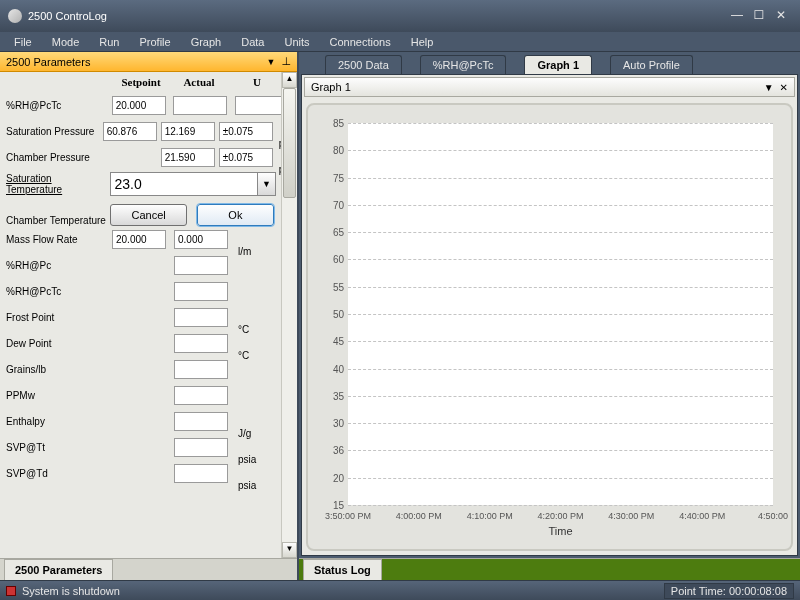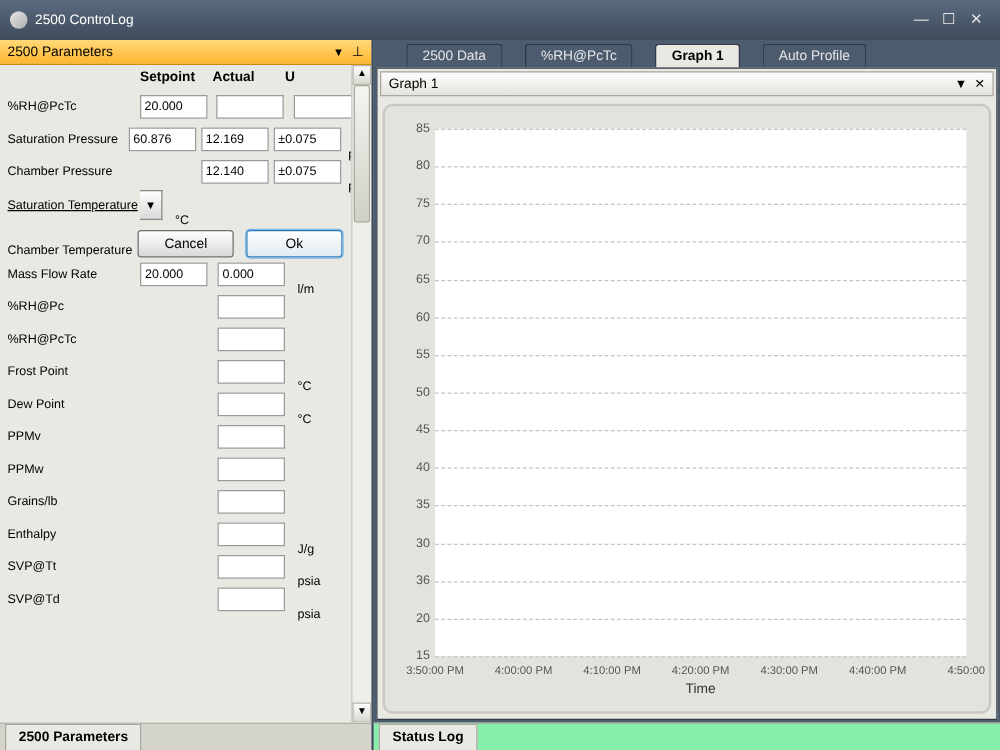--- a/index.html
+++ b/index.html
@@ -13,21 +13,21 @@
 .menubar .mitem { padding: 2px 10px; cursor: pointer; }
 .content { flex: 1; display: flex; background: #4c5b6e; overflow: hidden; }
 .leftpanel { width: 299px; display: flex; flex-direction: column; background: #e9e9e4; border-right: 2px solid #3e4a5a; }
 .panelheader { height: 20px; background: linear-gradient(to bottom,#ffd97a,#ffb62e); display: flex; align-items: center; padding: 0 6px; border-bottom: 1px solid #d08a00; font-size: 11px; }
 .panelheader .spacer { flex: 1; }
 .panelheader .chev { font-size: 9px; }
 .panelheader .pin { margin-left: 6px; font-size: 11px; }
 .params { flex: 1; position: relative; background: #e9e9e4; overflow: hidden; }
 .params-inner { padding: 4px 0 4px 6px; }
 .colheads { display: flex; margin-left: 106px; margin-bottom: 4px; }
-.colheads span { width: 58px; text-align: left; font-weight: bold; }
+.colheads span { width: 58px; text-align: center; font-weight: bold; font-family: Liberation Serif, serif; }
 .row { display: flex; align-items: center; height: 26px; }
 .rowlabel { width: 106px; font-size: 10px; line-height: 11px; }
 .rowlabel.ul { text-decoration: underline; }
 .cell { width: 58px; height: 19px; margin-right: 4px; }
 .tbox { width: 54px; height: 19px; border: 1px solid #9a9a9a; background: #fff; padding: 0 3px; line-height: 17px; font-size: 10px; }
 .tbox.ro { background: #fff; }
 .unit { font-size: 10px; margin-left: 2px; margin-top: 25px; }
 .editrow { display: flex; align-items: center; height: 28px; }
 .editinput { width: 152px; height: 24px; border: 1px solid #888; background: #fff; font-size: 14px; padding: 0 4px; line-height: 22px; }
 .dropbtn { width: 18px; height: 24px; border: 1px solid #888; border-left: none; background: linear-gradient(to bottom,#fefefe,#d9d9d9); text-align: center; line-height: 22px; cursor: pointer; font-size: 9px; }
@@ -47,40 +47,51 @@
 .graphpane { flex: 1; background: #e9e9e4; margin: 0 2px 2px 2px; display: flex; flex-direction: column; border: 1px solid #303a46; }
 .graphheader { height: 20px; border: 1px solid #a8a8a0; background: linear-gradient(to bottom,#fdfdfd,#e4e4de); display: flex; align-items: center; padding: 0 6px; margin: 2px; }
 .graphheader .spacer { flex: 1; }
 .graphheader .gb { margin-left: 6px; cursor: pointer; font-size: 10px; }
 .chartbox { flex: 1; margin: 4px; background: #e3e3de; border: 2px solid #c9c9c1; border-radius: 8px; position: relative; }
 .plotarea { position: absolute; left: 40px; top: 18px; right: 18px; bottom: 44px; background: #fff; }
 .gridline { position: absolute; left: 0; right: 0; border-top: 1px dashed #c4c4c4; }
 .ytick { position: absolute; left: -28px; width: 24px; text-align: right; font-size: 10px; color: #555; transform: translateY(-50%); }
 .xtick { position: absolute; bottom: -16px; width: 64px; text-align: center; font-size: 9px; color: #555; transform: translateX(-50%); }
 .axislabel { position: absolute; left: 0; right: 0; bottom: -32px; text-align: center; font-size: 11px; color: #333; }
-.statustab { height: 22px; background: #86efac; border-top: 1px solid #a8a8a0; display: flex; }
+.statustab { height: 22px; background: #4d7c0f; border-top: 1px solid #a8a8a0; display: flex; }
 .statustab .tab { padding: 3px 10px; background: #e9e9e4; border: 1px solid #a8a8a0; border-bottom: none; margin-left: 4px; font-weight: bold; line-height: 15px;}
 .statusbar { height: 20px; background: linear-gradient(to bottom,#566579,#3e4a5a); color: #e6e6e6; display: flex; align-items: center; padding: 0 6px; border-top: 1px solid #303a46; }
 .statusbar .dot { width: 10px; height: 10px; background: #c33; border: 1px solid #600; margin-right: 6px; }
 .statusbar .spacer { flex: 1; }
 .statusbar .timebox { background: #3e4a5a; border: 1px solid #303a46; padding: 1px 6px; }
 </style>
 </head>
 <body>
 
 <div class="window">
   <div class="titlebar">
     <div class="icon"></div>
     <span>2500 ControLog</span>
     <div class="spacer"></div>
     <div class="winbtn">—</div>
     <div class="winbtn">☐</div>
     <div class="winbtn">✕</div>
   </div>
 
+  <div class="menubar">
+    <div class="mitem">File</div>
+    <div class="mitem">Mode</div>
+    <div class="mitem">Run</div>
+    <div class="mitem">Profile</div>
+    <div class="mitem">Graph</div>
+    <div class="mitem">Data</div>
+    <div class="mitem">Units</div>
+    <div class="mitem">Connections</div>
+    <div class="mitem">Help</div>
+  </div>
 
   <div class="content">
     <div class="leftpanel">
       <div class="panelheader">
         <span>2500 Parameters</span>
         <div class="spacer"></div>
         <span class="chev">▼</span>
         <span class="pin">⊥</span>
       </div>
       <div class="params">
@@ -115,30 +126,31 @@
             <div class="cell">
                 <div class="tbox ro">±0.075</div>
               </div>
             <span class="unit">psia</span>
           </div>
 
           <div class="row">
             <div class="rowlabel">Chamber Pressure</div>
             <div class="cell"></div>
             <div class="cell">
-                <div class="tbox ro">12.140</div>
+                <div class="tbox ro">21.590</div>
               </div>
             <div class="cell">
                 <div class="tbox ro">±0.075</div>
               </div>
             <span class="unit">psia</span>
           </div>
 
           <div class="editrow">
             <div class="rowlabel ul">Saturation Temperature</div>
+            <div class="editinput">23.0</div>
             <div class="dropbtn">▼</div>
             <span class="unit" style="margin-left:10px">°C</span>
           </div>
 
           <div class="btnrow">
             <div class="rowlabel">Chamber Temperature</div>
             <div class="btn">Cancel</div>
             <div class="btn primary">Ok</div>
             <span class="unit">°C</span>
           </div>
@@ -181,37 +193,29 @@
               </div>
               <div class="row">
                 <div class="rowlabel">Dew Point</div>
                 <div class="cell"></div>
                 <div class="cell">
                   <div class="tbox ro"></div>
                 </div>
                 <span class="unit">°C</span>
               </div>
               <div class="row">
-                <div class="rowlabel">PPMv</div>
+                <div class="rowlabel">Grains/lb</div>
                 <div class="cell"></div>
                 <div class="cell">
                   <div class="tbox ro"></div>
                 </div>
                 <span class="unit"></span>
               </div>
               <div class="row">
                 <div class="rowlabel">PPMw</div>
-                <div class="cell"></div>
-                <div class="cell">
-                  <div class="tbox ro"></div>
-                </div>
-                <span class="unit"></span>
-              </div>
-              <div class="row">
-                <div class="rowlabel">Grains/lb</div>
                 <div class="cell"></div>
                 <div class="cell">
                   <div class="tbox ro"></div>
                 </div>
                 <span class="unit"></span>
               </div>
               <div class="row">
                 <div class="rowlabel">Enthalpy</div>
                 <div class="cell"></div>
                 <div class="cell">
@@ -304,13 +308,19 @@
               <div class="xtick" style="left: 100%;">4:50:00</div>
             </div>
         </div>
       </div>
       <div class="statustab">
         <div class="tab">Status Log</div>
       </div>
     </div>
   </div>
 
+  <div class="statusbar">
+    <div class="dot"></div>
+    <span>System is shutdown</span>
+    <div class="spacer"></div>
+    <div class="timebox">Point Time: 00:00:08:08</div>
+  </div>
 </div>
 
 </body></html>

